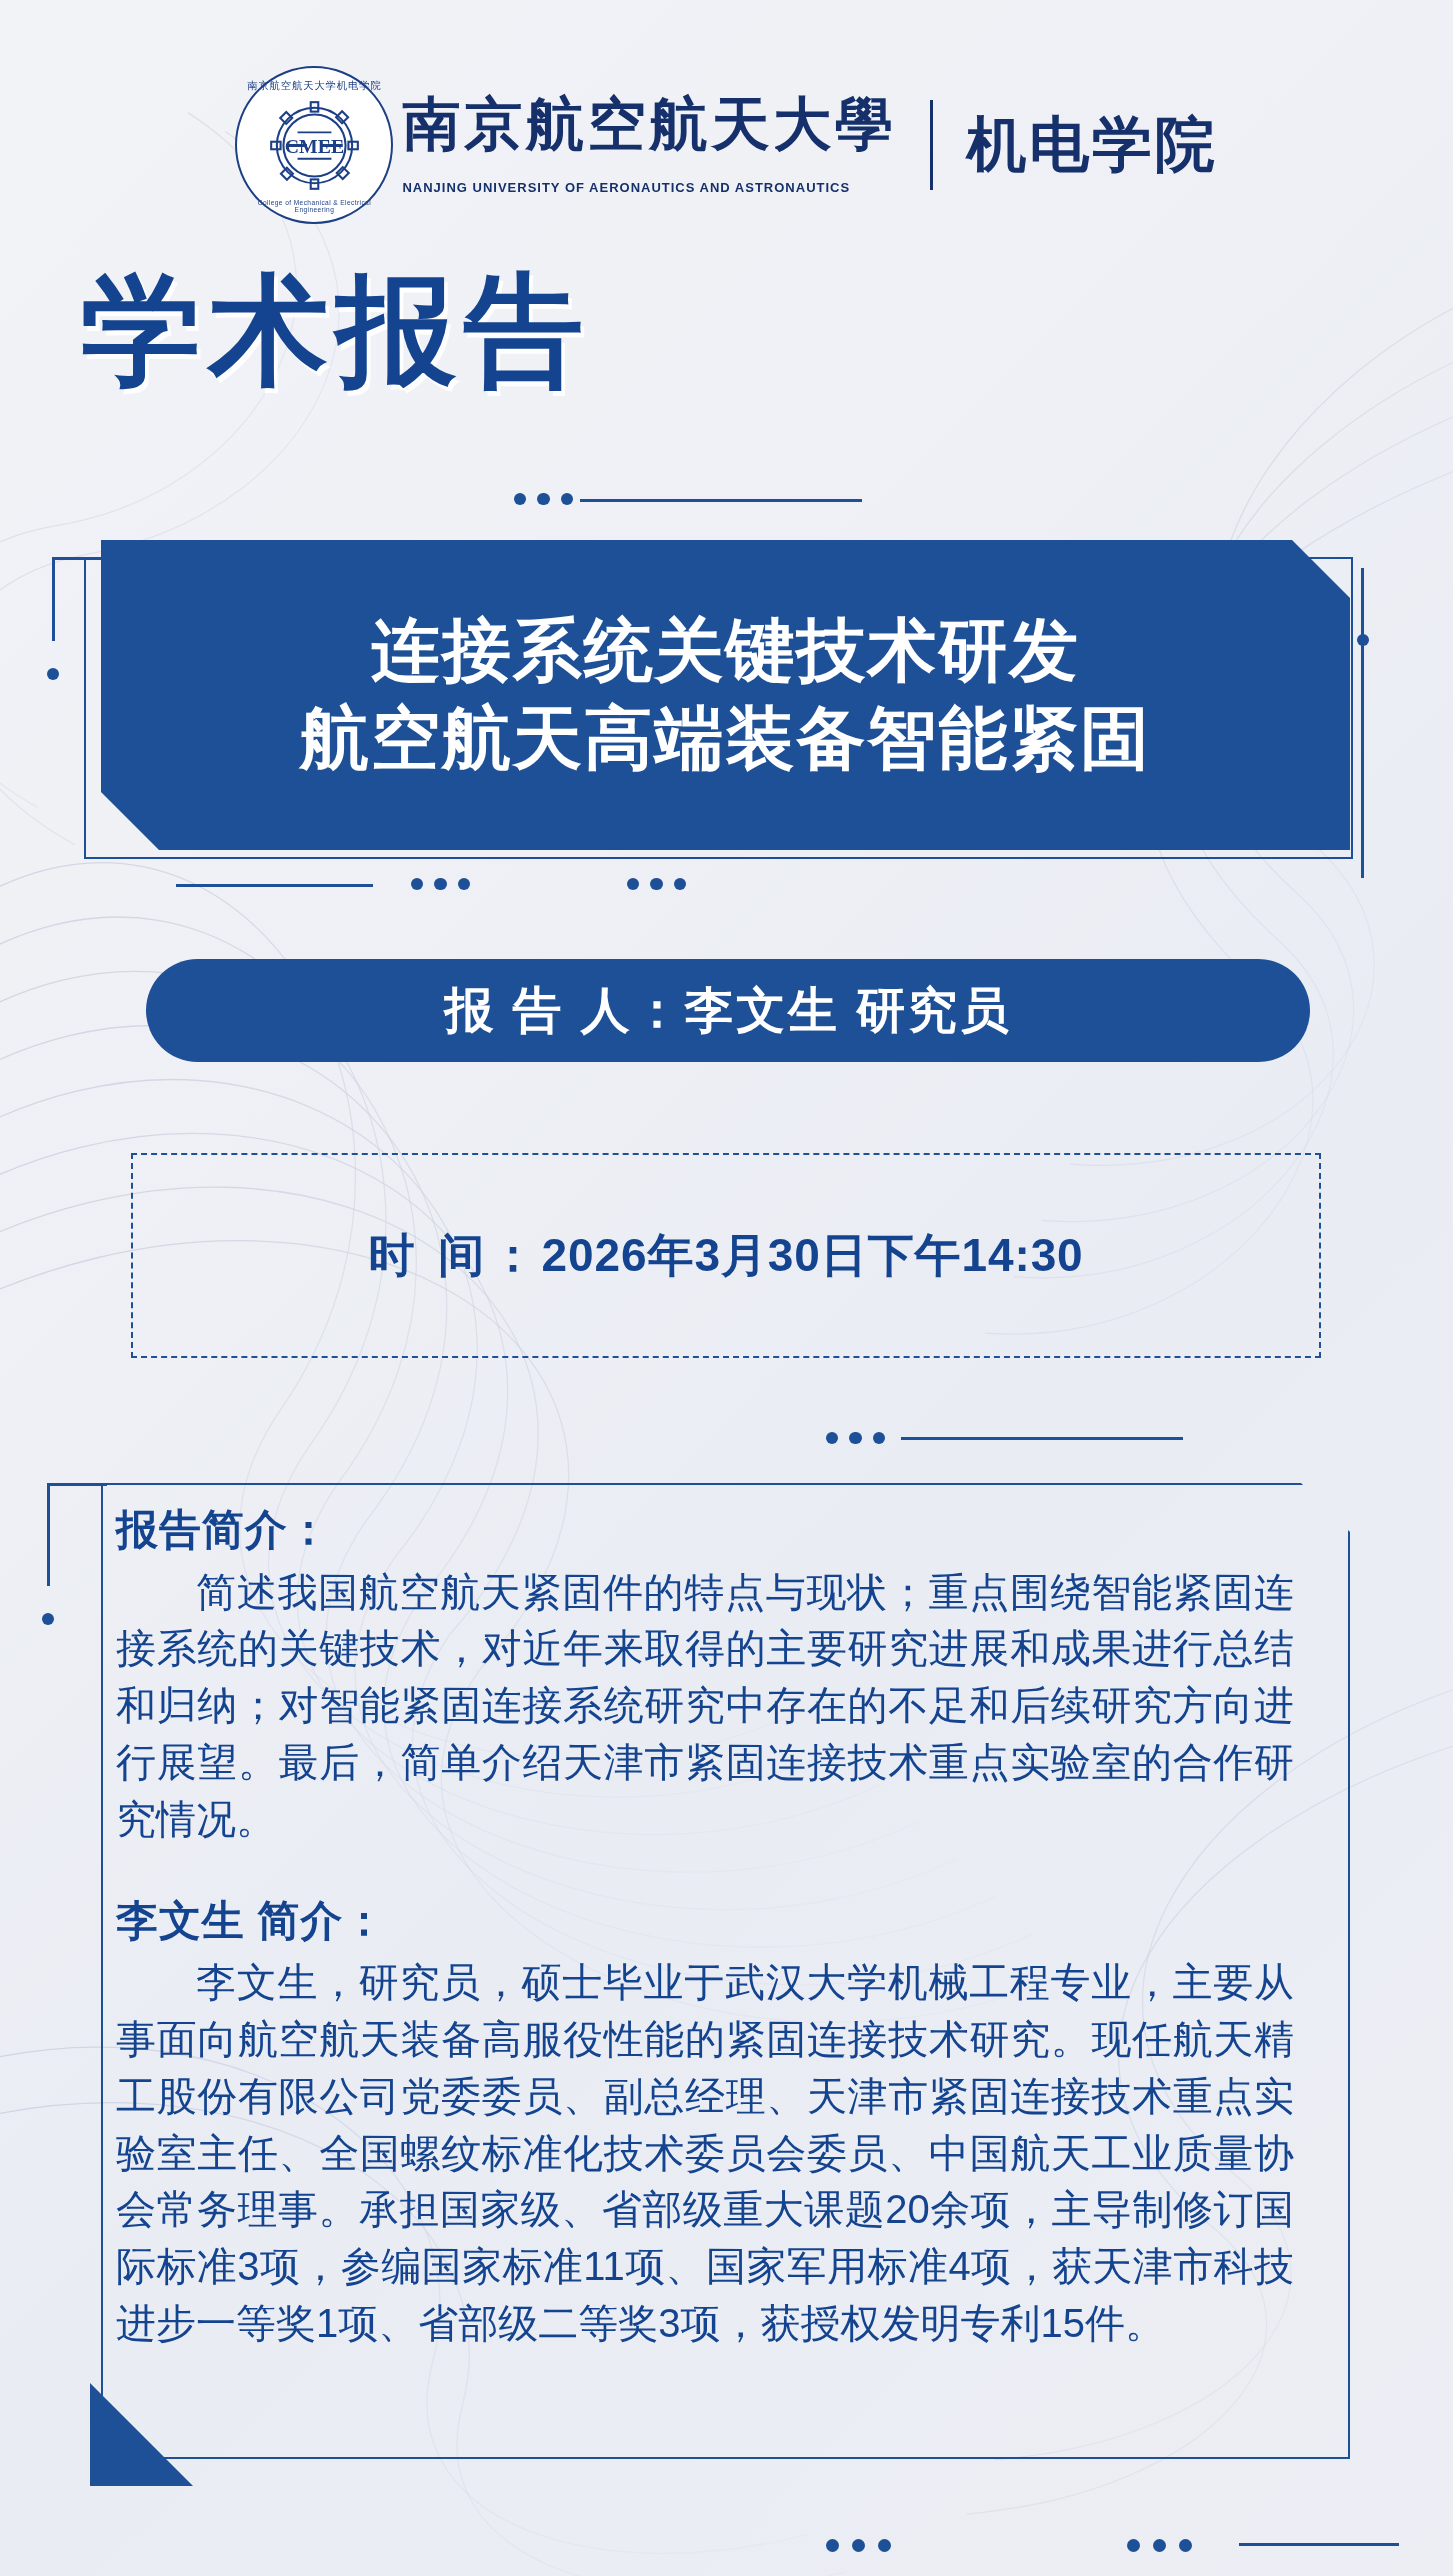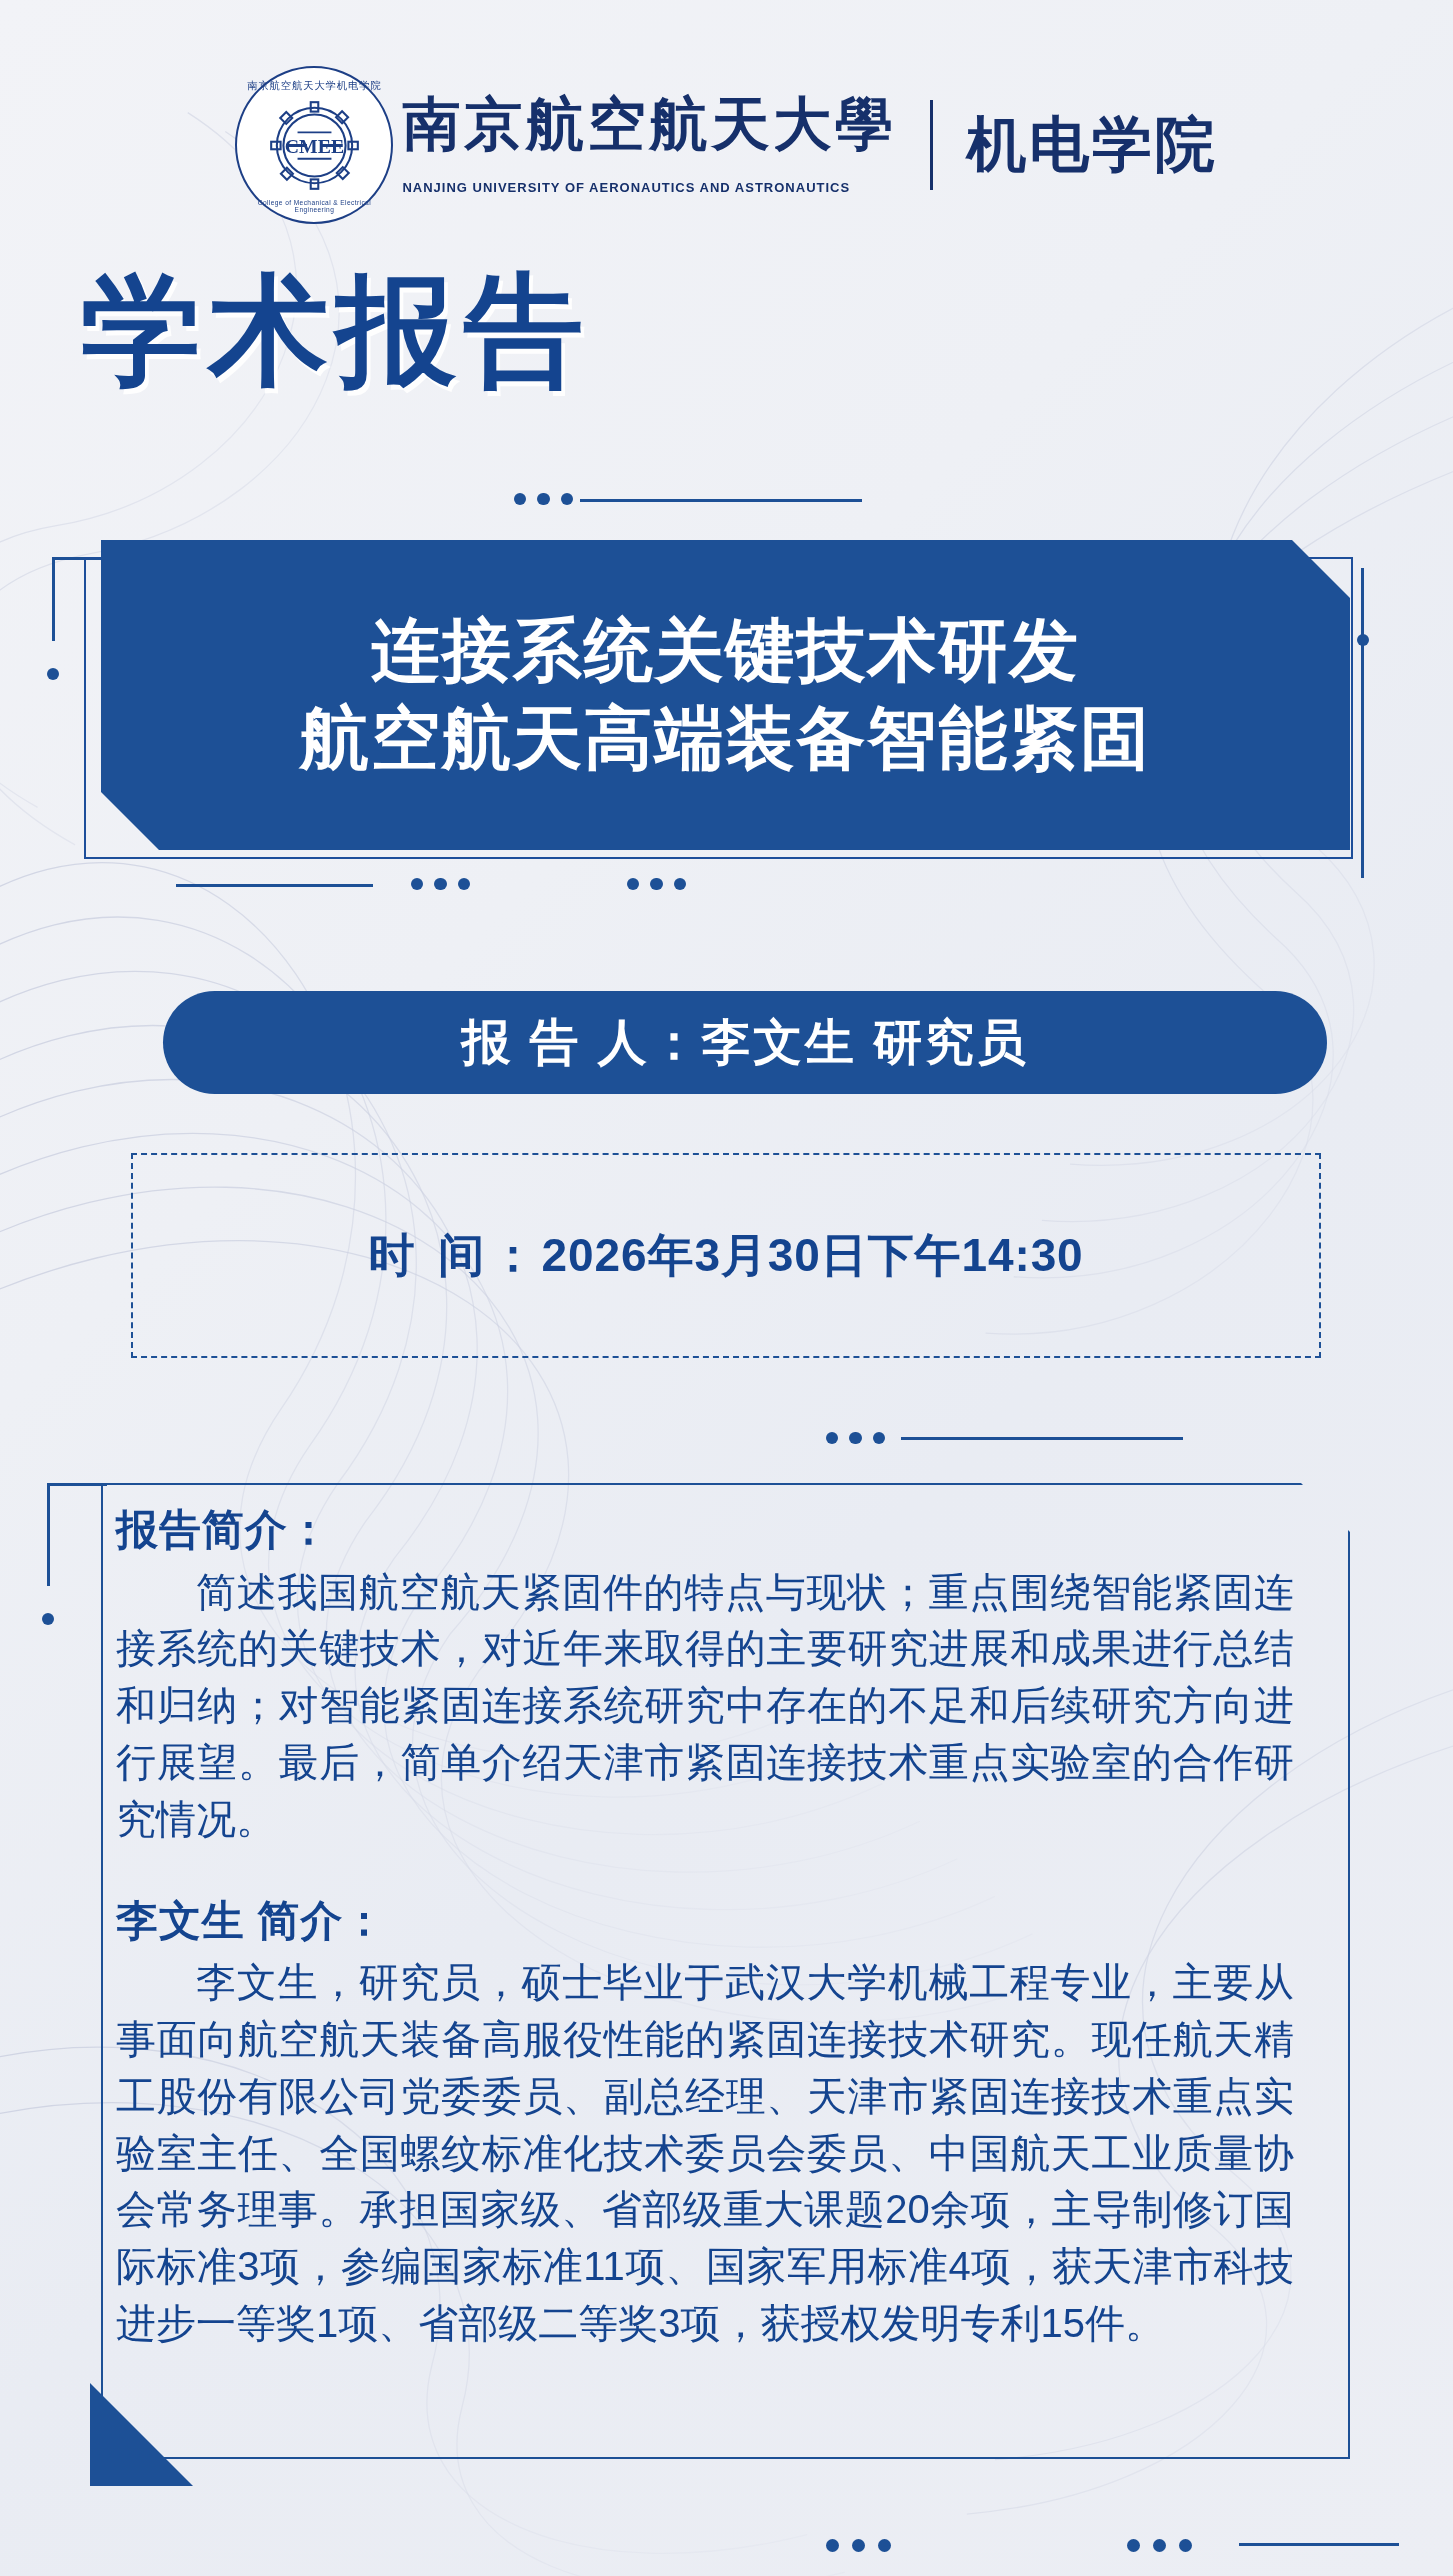--- a/index.html
+++ b/index.html
@@ -158,29 +158,28 @@
   }
   .dotcol { position: absolute; display: flex; flex-direction: column; gap: 11.3px; }
   .dotcol span { width: 12.2px; height: 12.2px; border-radius: 50%; background: #1d5096; }
   .hline { position: absolute; height: 2.8px; background: #1d5096; }
   .vline { position: absolute; width: 2.8px; background: #1d5096; }
 
   
   .speaker-pill {
     position: absolute;
     top: 959px;
-    left: 163px;
+    left: 146px;
     width: 1164px;
     height: 103px;
     background: #1d5096;
     border-radius: 52px;
     display: flex;
     align-items: center;
     justify-content: center;
-    margin-top: 32px;
   }
   .speaker-pill .txt {
     color: #fff;
     font-size: 49px;
     font-weight: bold;
     letter-spacing: 2.8px;
   }
 
   
   .info-box {

